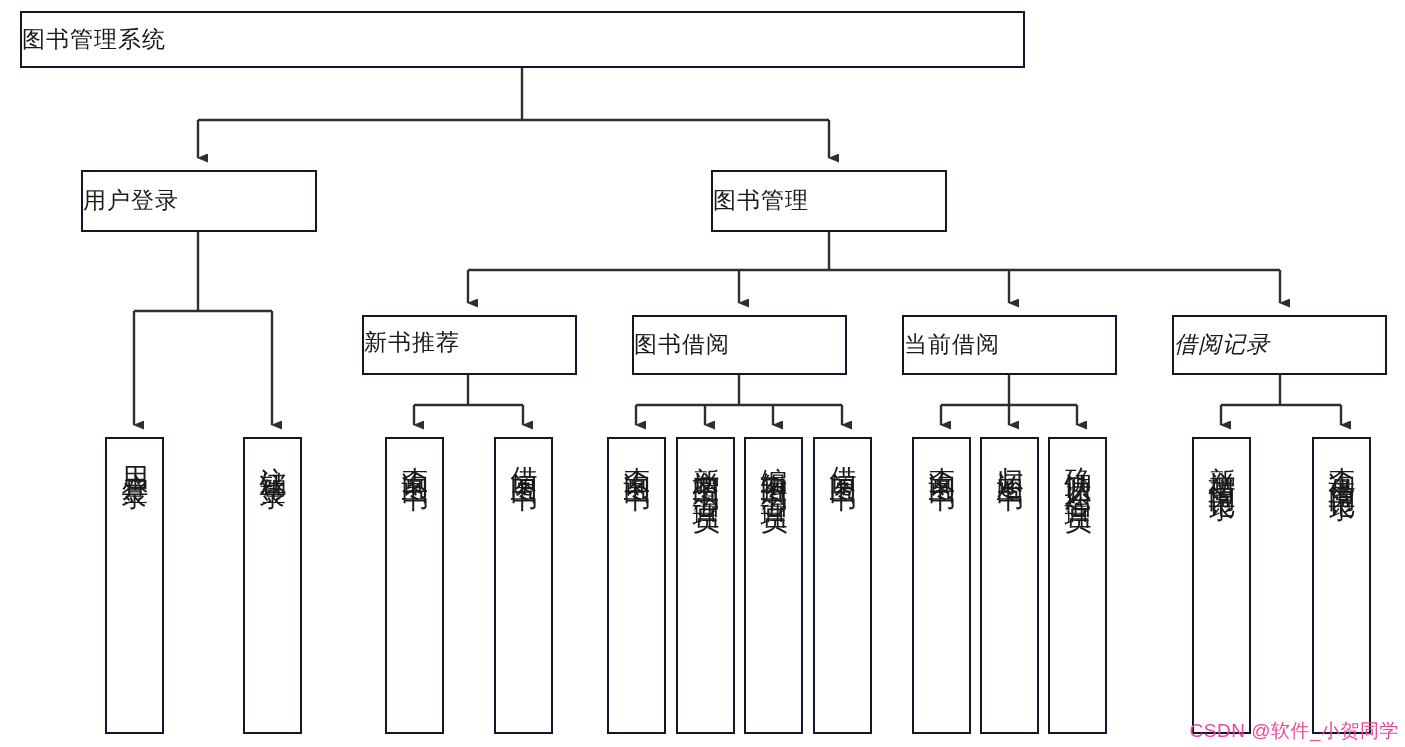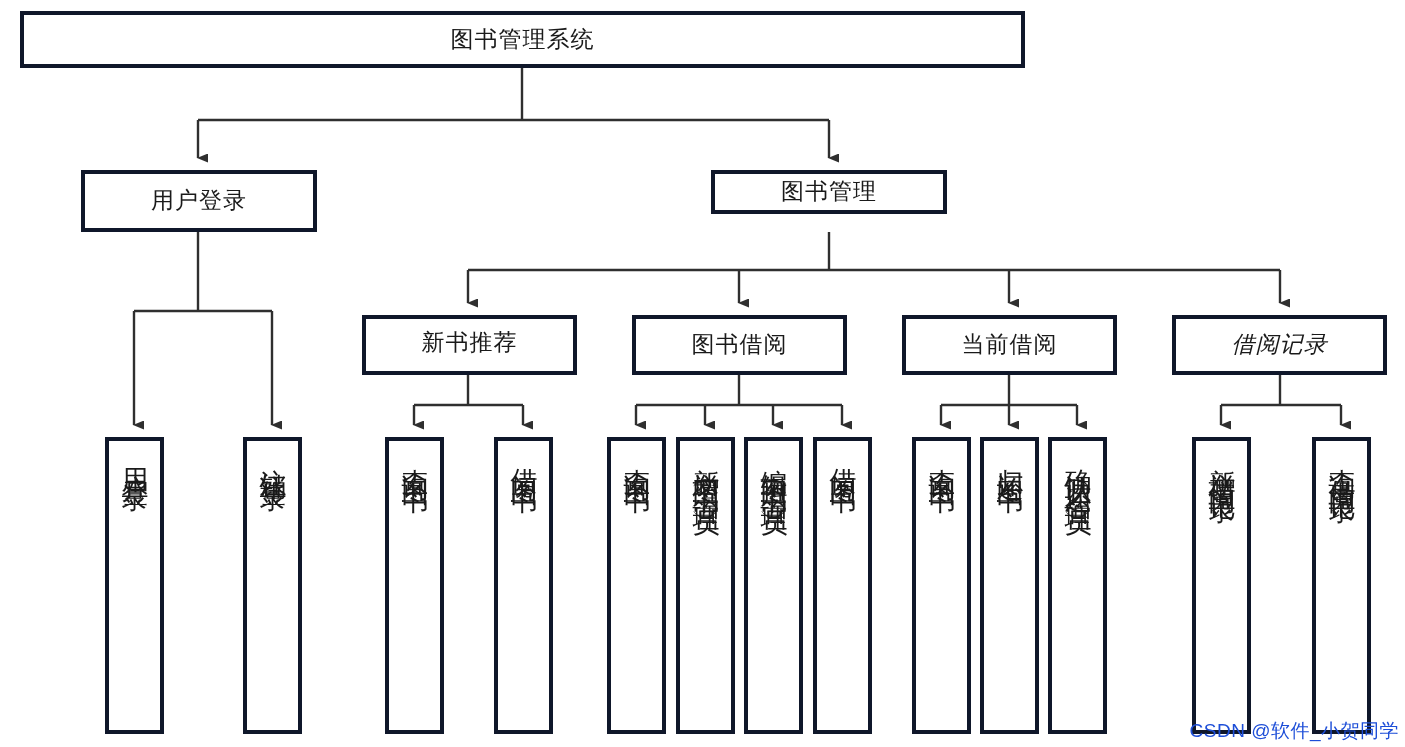--- a/index.html
+++ b/index.html
@@ -6,25 +6,24 @@
   body{
     width:1405px;height:747px;
     font-family:"Liberation Sans","DejaVu Sans",sans-serif;
     overflow:hidden;
   }
   #canvas{position:relative;width:1405px;height:747px;background:#fff;}
   svg.links{position:absolute;left:0;top:0;width:1405px;height:747px;}
   .node{
     position:absolute;
     background:#ffffff;
-    border:4px solid #0f172a;
+    border:2px solid #0f172a;
     box-sizing:border-box;
     display:flex;
     align-items:center;
-    justify-content:center;
     color:#1a1a1a;
   }
   .node .lbl{
     display:block;
     text-align:center;
     line-height:1.18;
     white-space:pre;
   }
   .node.horiz .lbl{font-size:23px;letter-spacing:1px;}
   .node.vert{padding:6px 0;align-items:flex-start;}
@@ -33,21 +32,21 @@
     text-orientation:upright;
     font-size:27px;
     line-height:1.0;
     letter-spacing:6px;
     margin:0 auto;
   }
   #watermark{
     position:absolute;
     right:6px;bottom:3px;
     font-size:19px;
-    color:#1d4ed8;
+    color:#ec4899;
     letter-spacing:0.5px;
     white-space:nowrap;
     pointer-events:none;
   }
 </style>
 </head>
 <body>
 
 <div id="canvas">
 
@@ -101,21 +100,21 @@
     </g>
   </svg>
 
   <div class="node horiz" style="left:20px;top:11px;width:1005px;height:57px;">
     <span class="lbl">图书管理系统</span>
   </div>
 
   <div class="node horiz" style="left:81px;top:170px;width:236px;height:62px;">
     <span class="lbl">用户登录</span>
   </div>
-  <div class="node horiz" style="left:711px;top:170px;width:236px;height:44px;">
+  <div class="node horiz" style="left:711px;top:170px;width:236px;height:62px;">
     <span class="lbl">图书管理</span>
   </div>
 
   <div class="node horiz" style="left:362px;top:315px;width:215px;height:60px;font-family:Liberation Mono, monospace;">
     <span class="lbl">新书推荐</span>
   </div>
   <div class="node horiz" style="left:902px;top:315px;width:215px;height:60px;">
     <span class="lbl">当前借阅</span>
   </div>
   <div class="node horiz" style="left:632px;top:315px;width:215px;height:60px;">

